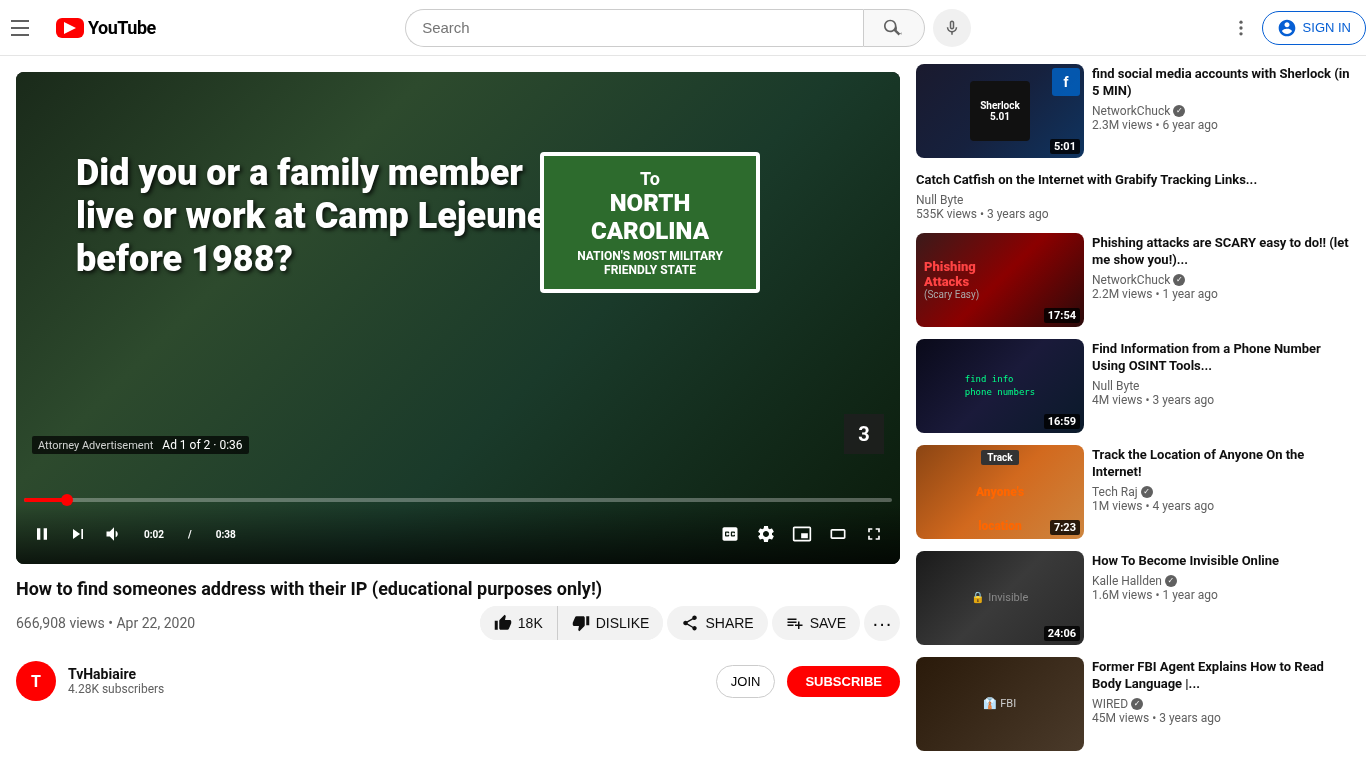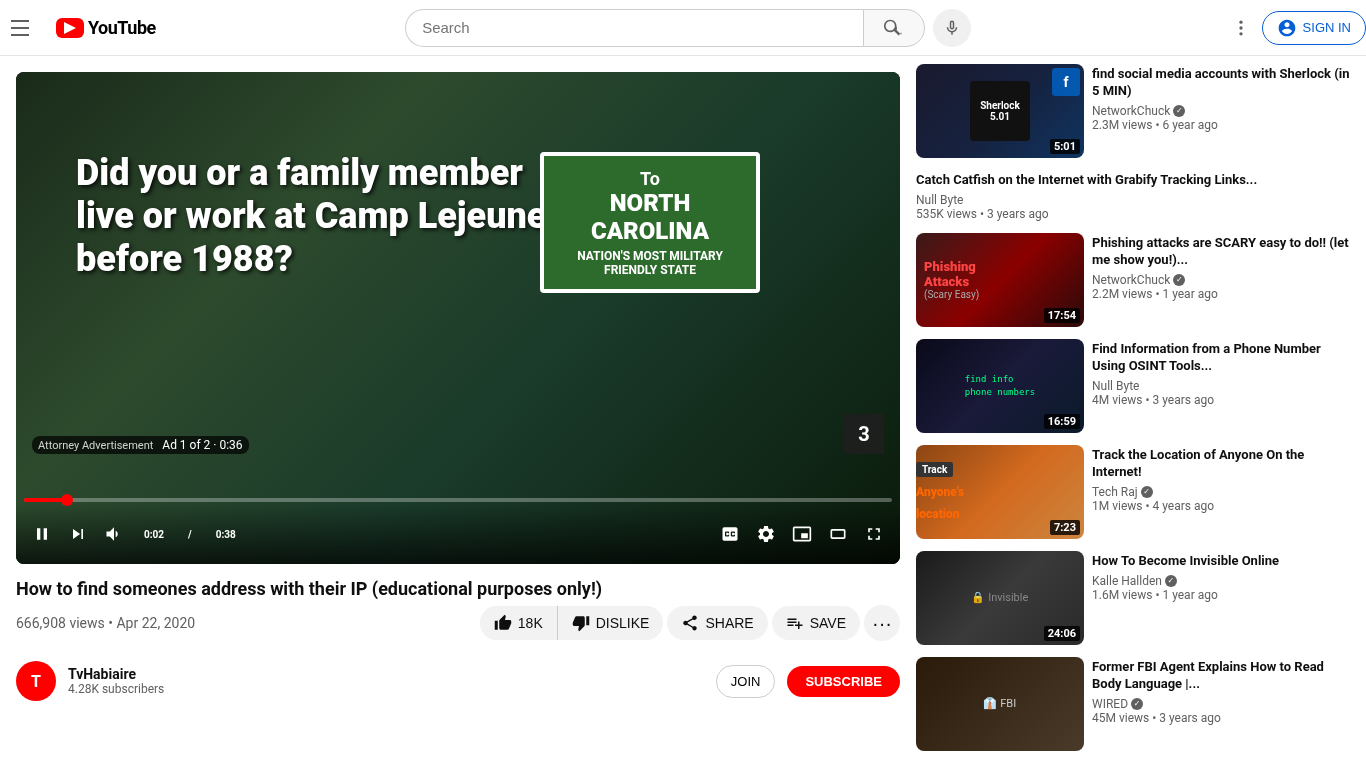--- a/index.html
+++ b/index.html
@@ -66,21 +66,21 @@
       position: absolute; right: 140px; top: 80px; width: 220px; background: #2d6b2d;
       border: 4px solid #fff; border-radius: 4px; padding: 12px; text-align: center;
       color: #fff; font-weight: 700;
     }
     .road-sign .to { font-size: 18px; }
     .road-sign .state { font-size: 24px; font-weight: 900; }
     .road-sign .sub { font-size: 12px; margin-top: 4px; }
 
     .ad-badge {
       position: absolute; bottom: 110px; left: 16px; background: rgba(0,0,0,0.7);
-      color: #fff; font-size: 12px; padding: 2px 6px; border-radius: 8px;
+      color: #fff; font-size: 12px; padding: 2px 6px; border-radius: 2px;
     }
 
     
     .progress-bar { position: absolute; bottom: 62px; left: 0; right: 0; padding: 0 8px; }
     .progress-track { height: 4px; background: rgba(255,255,255,0.3); border-radius: 2px; position: relative; cursor: pointer; }
     .progress-fill { height: 100%; width: 5%; background: #ff0000; border-radius: 2px; position: relative; }
     .progress-thumb { width: 12px; height: 12px; background: #ff0000; border-radius: 50%; position: absolute; right: -6px; top: -4px; }
 
     
     .video-controls {
@@ -381,21 +381,21 @@
           <div class="thumb-duration">16:59</div>
         </div>
         <div class="sidebar-info">
           <div class="sidebar-title">Find Information from a Phone Number Using OSINT Tools...</div>
           <div class="sidebar-channel">Null Byte</div>
           <div class="sidebar-meta">4M views • 3 years ago</div>
         </div>
       </div>
       <div class="sidebar-item">
         <div class="sidebar-thumb thumb-5">
-          <div style="width:100%;height:100%;display:flex;flex-direction:column;align-items:flex-start;justify-content:center;gap:8px;">
+          <div style="width:100%;height:100%;display:flex;flex-direction:column;align-items:center;justify-content:center;gap:20px;">
       <div style="color:#fff;font-size:10px;font-weight:700;background:#333;padding:2px 6px;border-radius:2px;">Track</div>
       <div style="color:#ff6600;font-size:12px;font-weight:900;">Anyone's</div>
       <div style="color:#ff6600;font-size:12px;font-weight:900;">location</div>
     </div>
           <div class="thumb-duration">7:23</div>
         </div>
         <div class="sidebar-info">
           <div class="sidebar-title">Track the Location of Anyone On the Internet!</div>
           <div class="sidebar-channel">Tech Raj<span class="sidebar-channel-verified"></span></div>
           <div class="sidebar-meta">1M views • 4 years ago</div>

